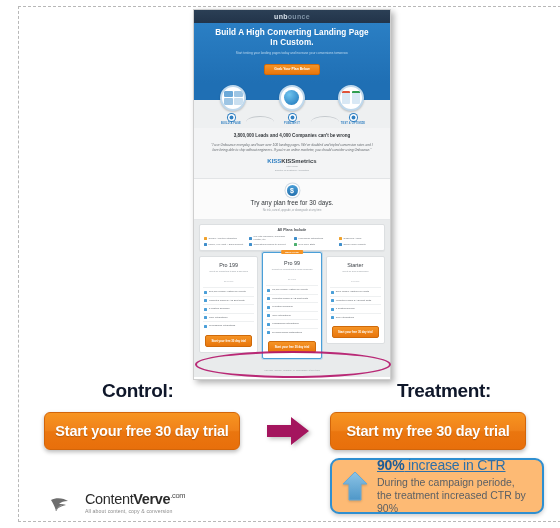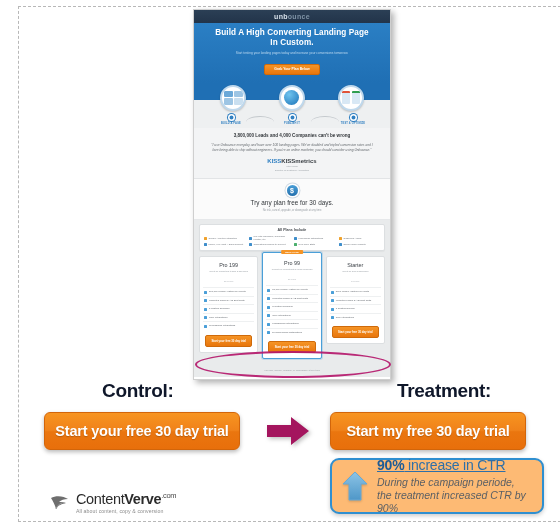--- a/index.html
+++ b/index.html
@@ -222,27 +222,27 @@
   }
   .up-arrow { width: 26px; height: 30px; flex: 0 0 auto;
     filter: drop-shadow(0 1px 1px rgba(0,0,0,.18)); }
   .result-txt { flex:1; }
   .result-h {
     font-size: 14px; color:#2f6fa8; text-decoration: underline;
     line-height: 16px; letter-spacing:-.2px;
   }
   .result-h b { color:#1f5c96; font-weight:bold; }
   .result-p {
-    font-size: 10.5px; color:#5a5f64; font-style: italic;
+    font-size: 10.5px; color:#5a5f64; 
     line-height: 13px; margin-top: 3px;
   }
 
   
   .cv-logo { position:absolute; left: 38px; top: 492px;
-    display:flex; align-items:center; gap:6px; }
+    display:flex; align-items:flex-end; gap:15px; }
   .cv-mark { width: 20px; height: 18px; flex:0 0 auto; }
   .cv-text { line-height: 1; }
   .cv-name { font-size: 14.5px; color:#2b2b2b; letter-spacing:-.35px; }
   .cv-name b { font-weight: bold; }
   .cv-name .dotcom { font-size: 7.5px; vertical-align: top; color:#4a4a4a; }
   .cv-tag { font-size: 5.2px; color:#8d8d8d; margin-top: 2px; letter-spacing:.1px; }
 </style>
 </head>
 <body>
 

